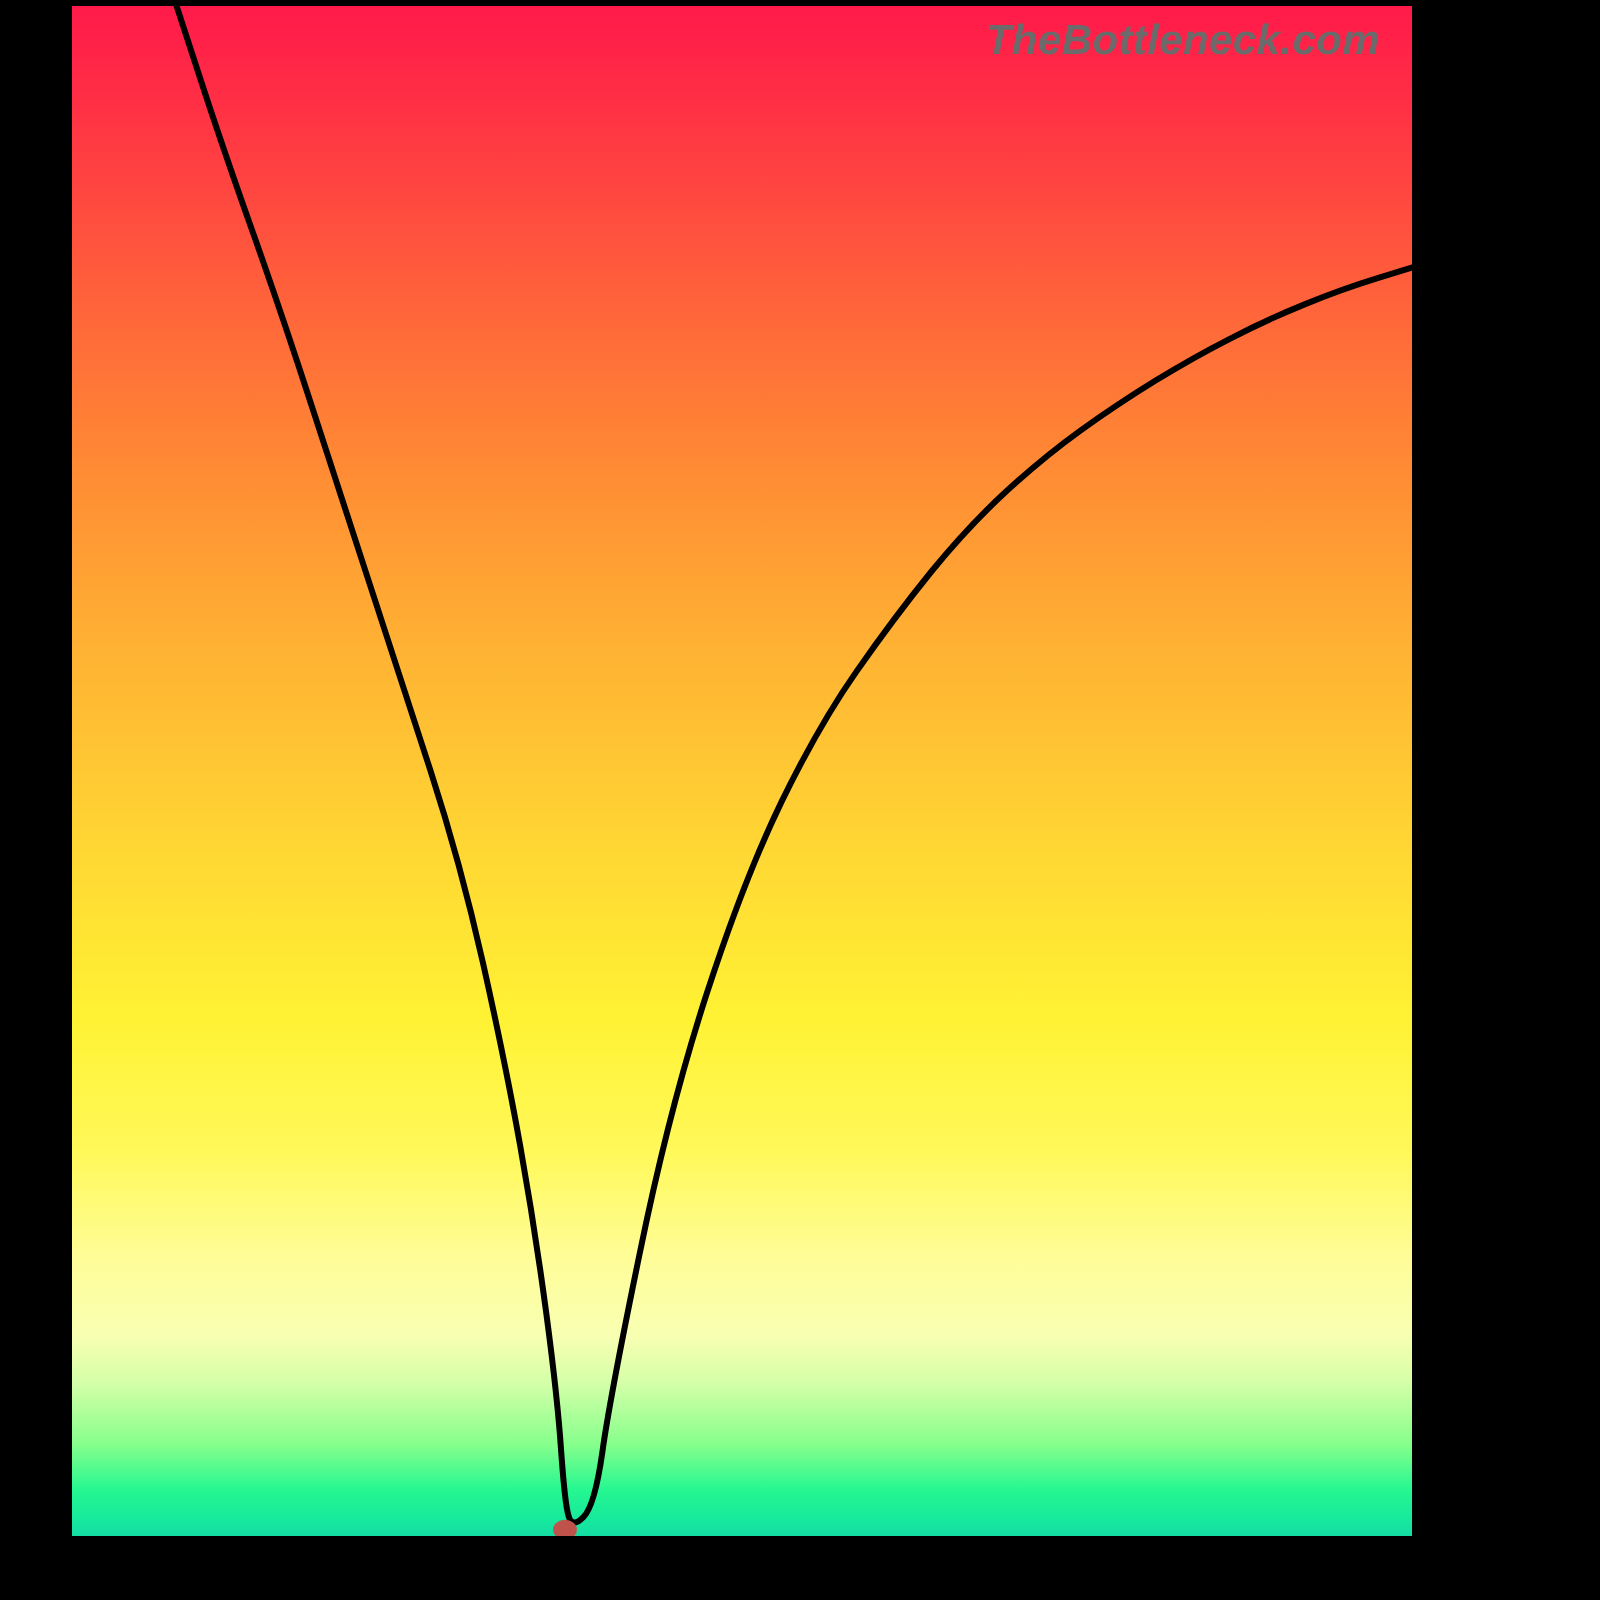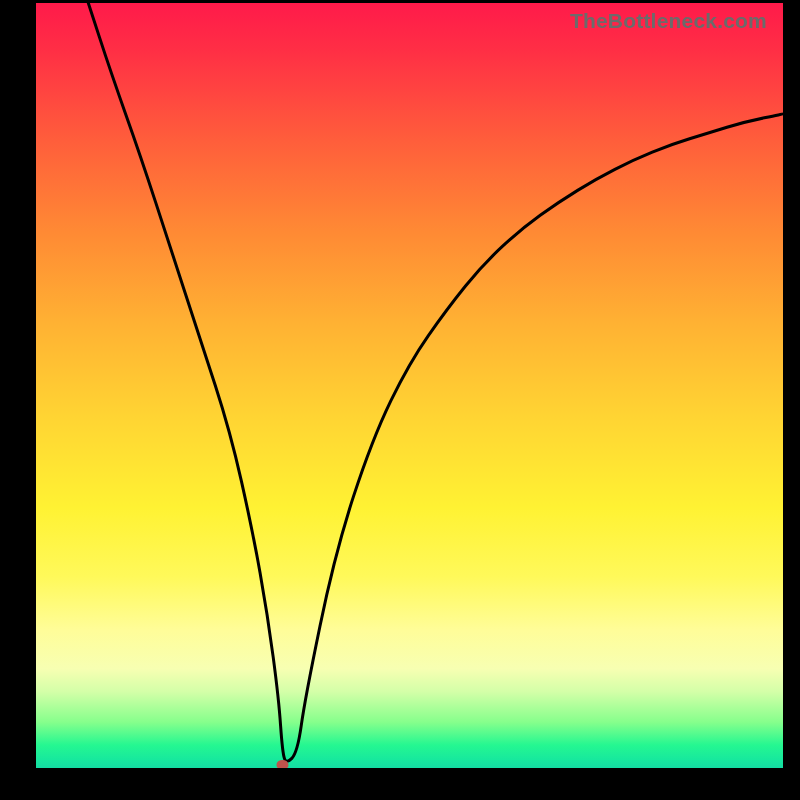--- a/index.html
+++ b/index.html
@@ -7,39 +7,40 @@
     padding: 0;
     width: 800px;
     height: 800px;
     background: #000;
     overflow: hidden;
   }
   .frame {
     position: absolute;
     left: 36px;
     top: 3px;
-    width: 747px;
+    width: 670px;
     height: 765px;
     background: linear-gradient(to bottom,
       #ff1a4a 0%,
       #ff2e45 6%,
       #ff5e3b 18%,
       #ff8a34 30%,
       #ffb233 42%,
       #ffd433 54%,
       #fff233 66%,
       #fff95a 75%,
       #fffd99 82%,
       #f7ffb2 87%,
       #d4ffa8 90%,
       #86ff8c 94%,
       #25f791 97%,
       #16e89e 99%,
       #14dca3 100%
     );
+    font-style: italic;
   }
   .watermark {
     position: absolute;
     top: 6px;
     right: 16px;
     font-family: Arial, Helvetica, sans-serif;
     font-size: 21px;
     font-weight: 600;
     color: #6b6b6b;
     letter-spacing: 0.2px;

